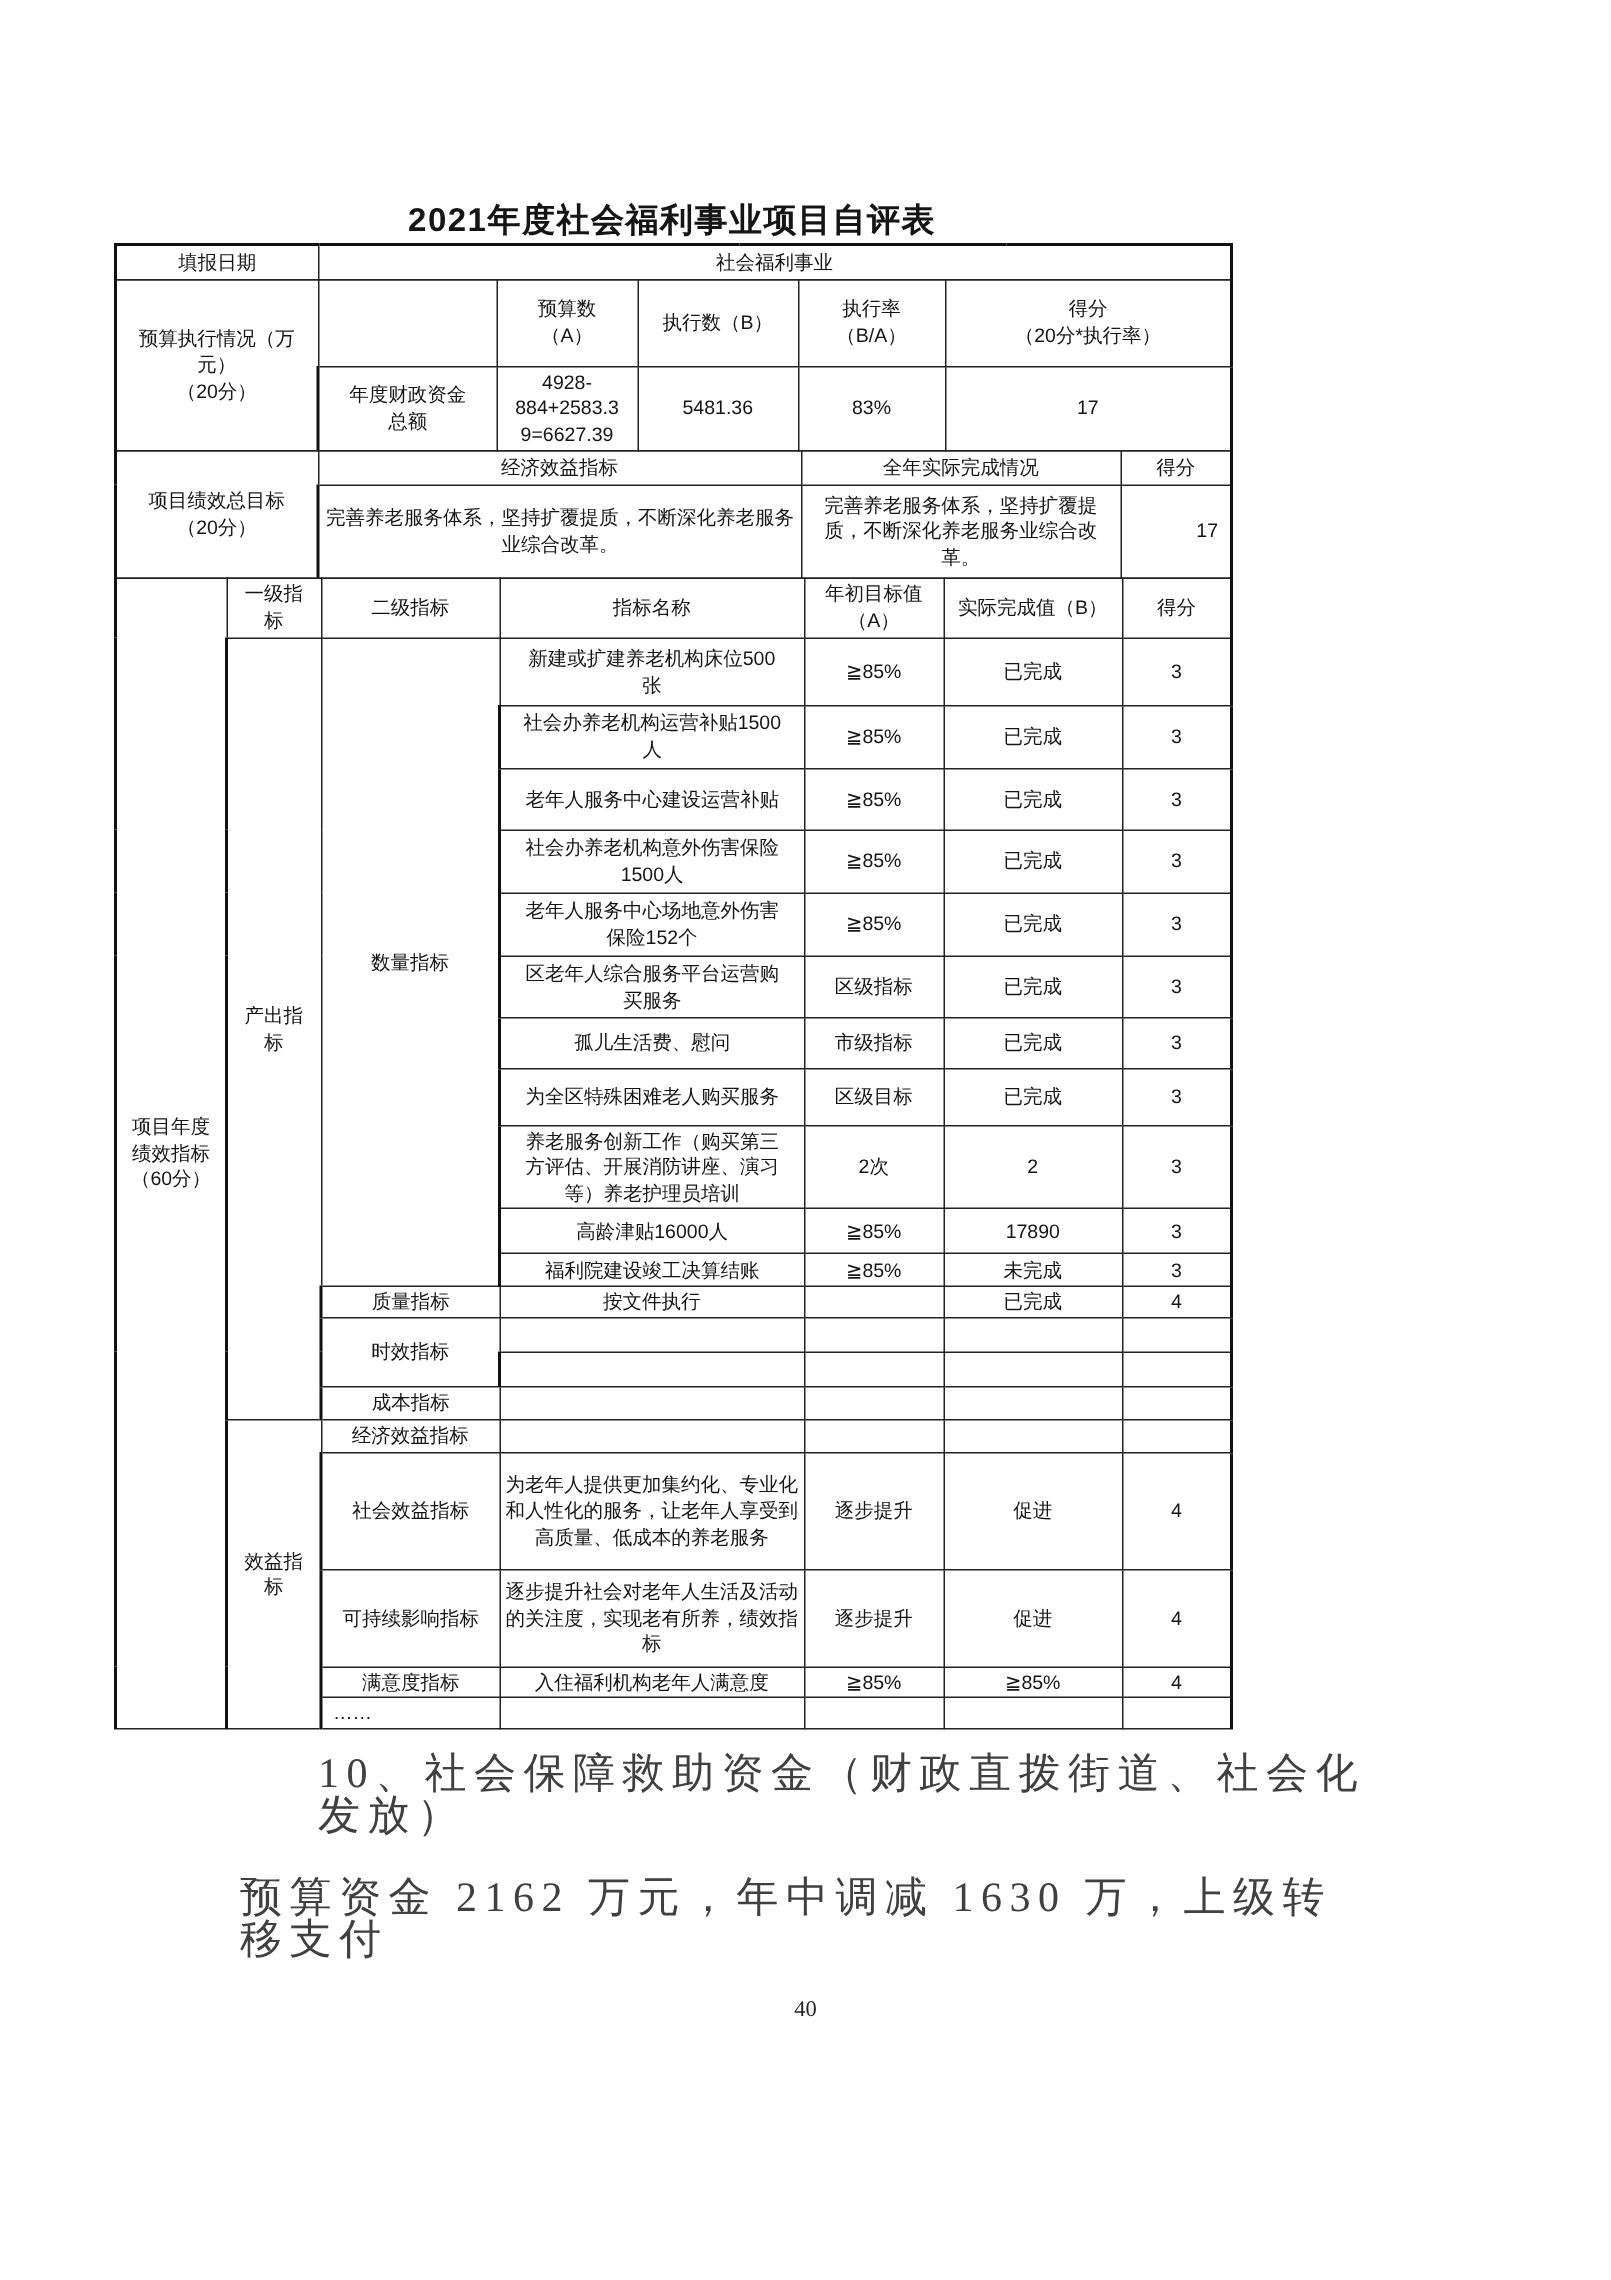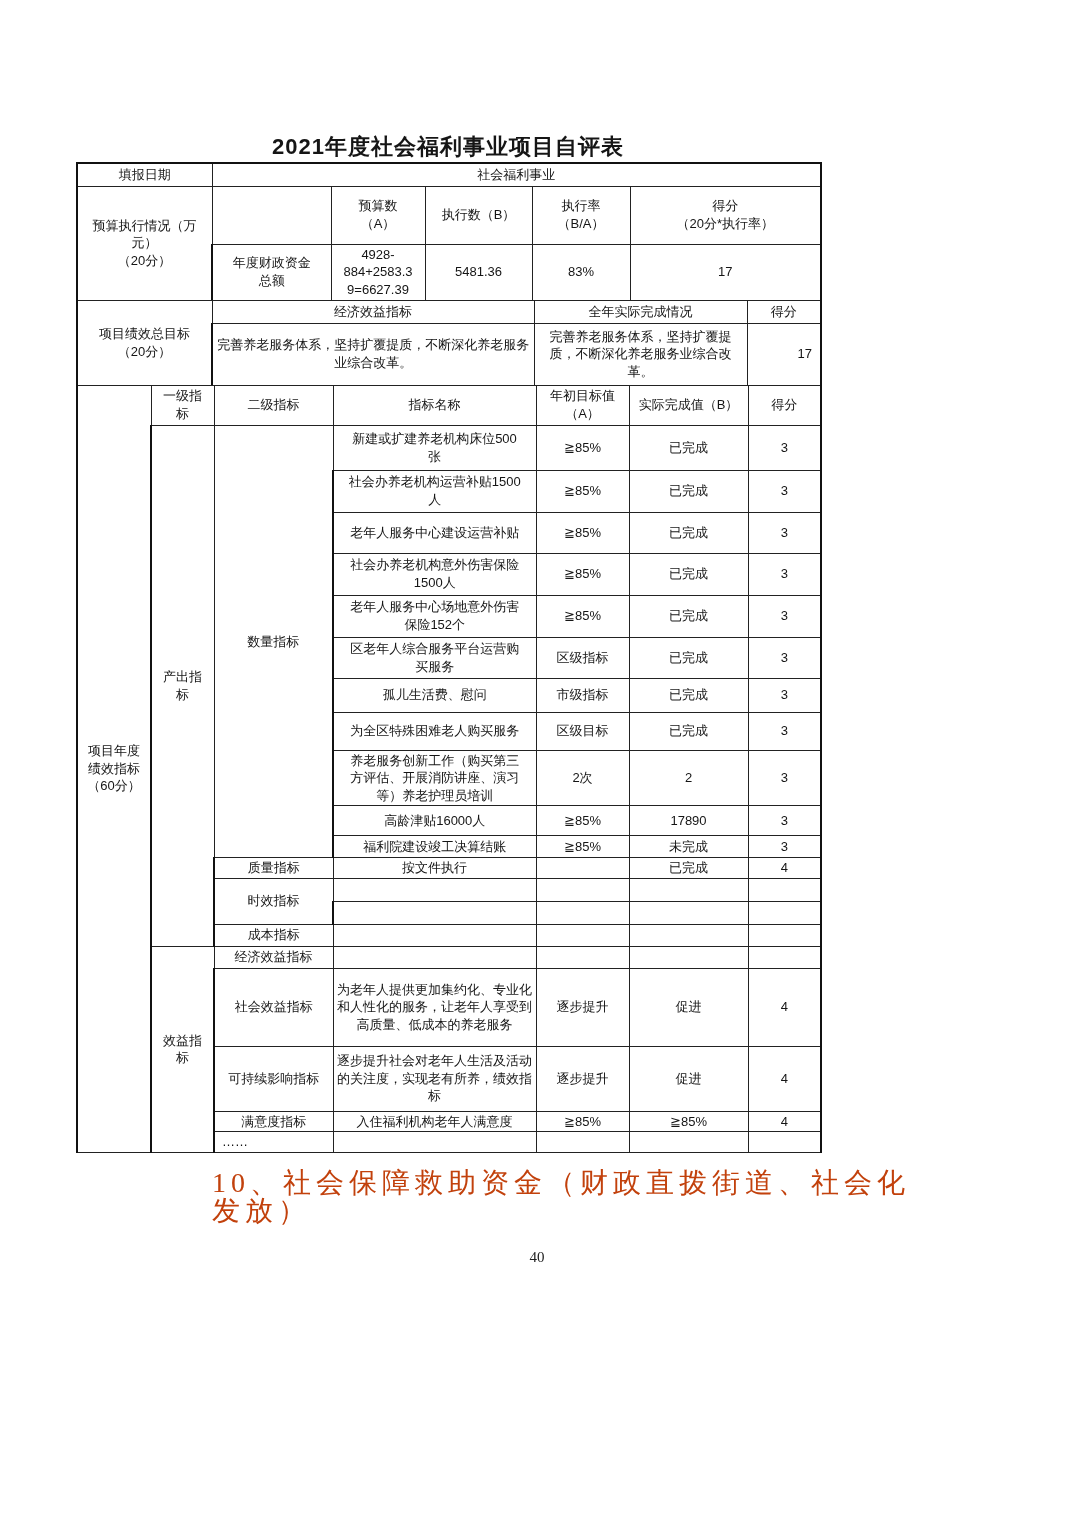--- a/index.html
+++ b/index.html
@@ -37,21 +37,21 @@
   .outer-b{border-bottom:2px solid #111;}
   table tr td:first-child,table tr th:first-child{border-left:2px solid #111;}
   table tr td:last-child,table tr th:last-child{border-right:2px solid #111;}
   .thick-top td{border-top:3px solid #111;}
   .ta-l{text-align:left;padding-left:7px;}
   .ta-r{text-align:right;padding-right:8px;}
   .footer-para{
     width:758px;margin:16px 0 0 160px;
     font-family:"Liberation Serif",serif;
     font-size:28px;line-height:1.0;letter-spacing:5px;
-    color:#c2410c;
+    color:#404040;
   }
   .footer-line1{padding-left:52px;margin-top:6px;}
   .footer-line2{margin-top:27px;}
   .page-num{
     text-align:center;font-family:"Liberation Serif",serif;
     font-size:15px;margin-top:24px;color:#222;
   }
 </style>
 </head>
 <body>
@@ -302,16 +302,17 @@
         </tr>
       </tbody>
         </table>
 
 
     </div>
   </div>
 
   <div class="footer-para">
     <div class="footer-line1">10、社会保障救助资金（财政直拨街道、社会化发放）</div>
+    <div class="footer-line2">预算资金 2162 万元，年中调减 1630 万，上级转移支付</div>
   </div>
 
   <div class="page-num">40</div>
 </div>
 
 </body></html>

